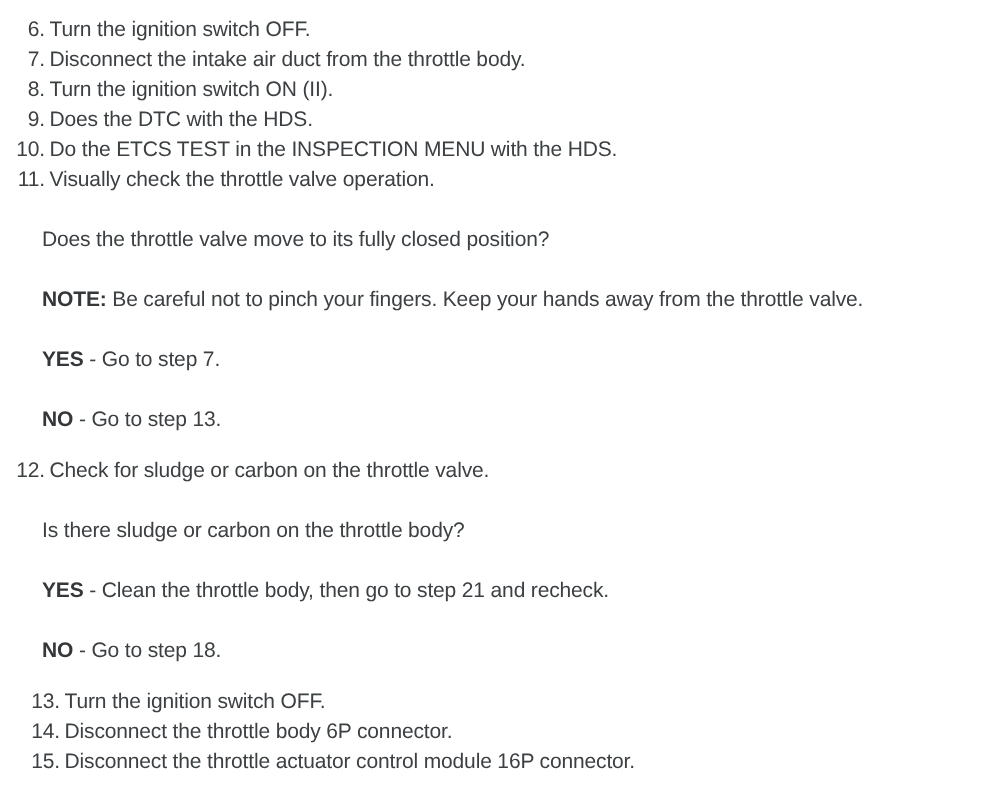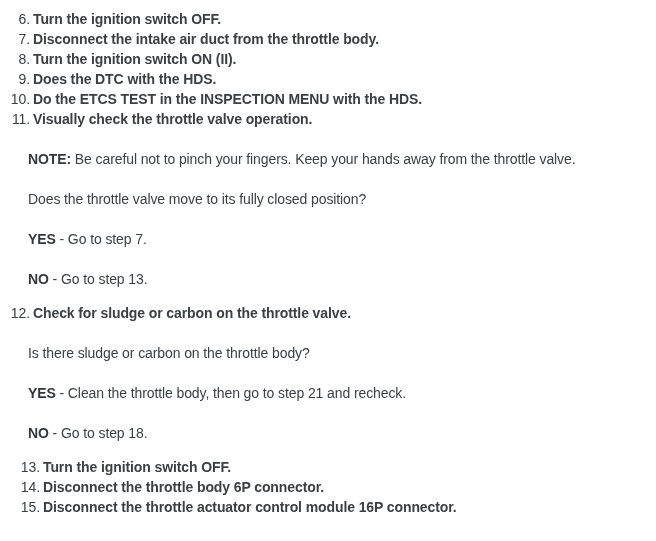--- a/index.html
+++ b/index.html
@@ -32,21 +32,20 @@
     align-items: baseline;
   }
   .step-num {
     flex: 0 0 30px;
     text-align: right;
     white-space: nowrap;
   }
   .step-text {
     margin-left: 3px;
     white-space: nowrap;
-    font-weight: bold;
   }
   .para {
     margin-left: 28px;
     white-space: nowrap;
   }
   .lbl {
     font-weight: 700;
     color: #35383b;
   }
 </style>
@@ -73,22 +72,22 @@
       </li>
       <li class="step-row">
         <span class="step-num">10.</span>
         <span class="step-text">Do the ETCS TEST in the INSPECTION MENU with the HDS.</span>
       </li>
       <li class="step-row">
         <span class="step-num">11.</span>
         <span class="step-text">Visually check the throttle valve operation.</span>
       </li>
     </ol>
+    <p class="para"><span>Does the throttle valve move to its fully closed position?</span></p>
     <p class="para"><b class="lbl" style="color: rgb(53, 56, 59);">NOTE:</b><span> Be careful not to pinch your fingers. Keep your hands away from the throttle valve.</span></p>
-    <p class="para"><span>Does the throttle valve move to its fully closed position?</span></p>
     <p class="para"><b class="lbl" style="color: rgb(53, 56, 59);">YES</b><span> - Go to step 7.</span></p>
     <p class="para"><b class="lbl" style="color: rgb(53, 56, 59);">NO</b><span> - Go to step 13.</span></p>
     <ol class="step-group" style="margin: 0px; padding: 0px; list-style: none;">
       <li class="step-row">
         <span class="step-num">12.</span>
         <span class="step-text">Check for sludge or carbon on the throttle valve.</span>
       </li>
     </ol>
     <p class="para"><span>Is there sludge or carbon on the throttle body?</span></p>
     <p class="para"><b class="lbl" style="color: rgb(53, 56, 59);">YES</b><span> - Clean the throttle body, then go to step 21 and recheck.</span></p>

